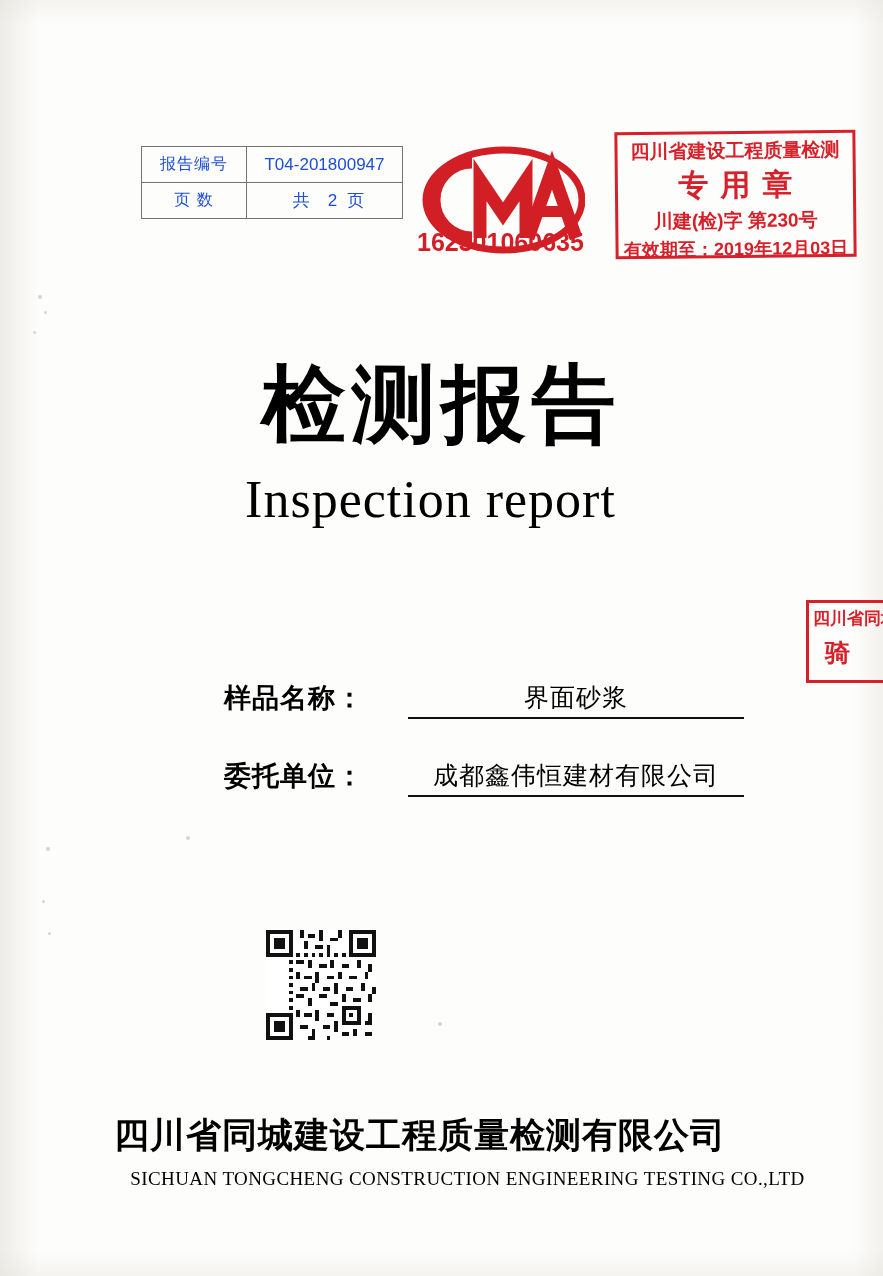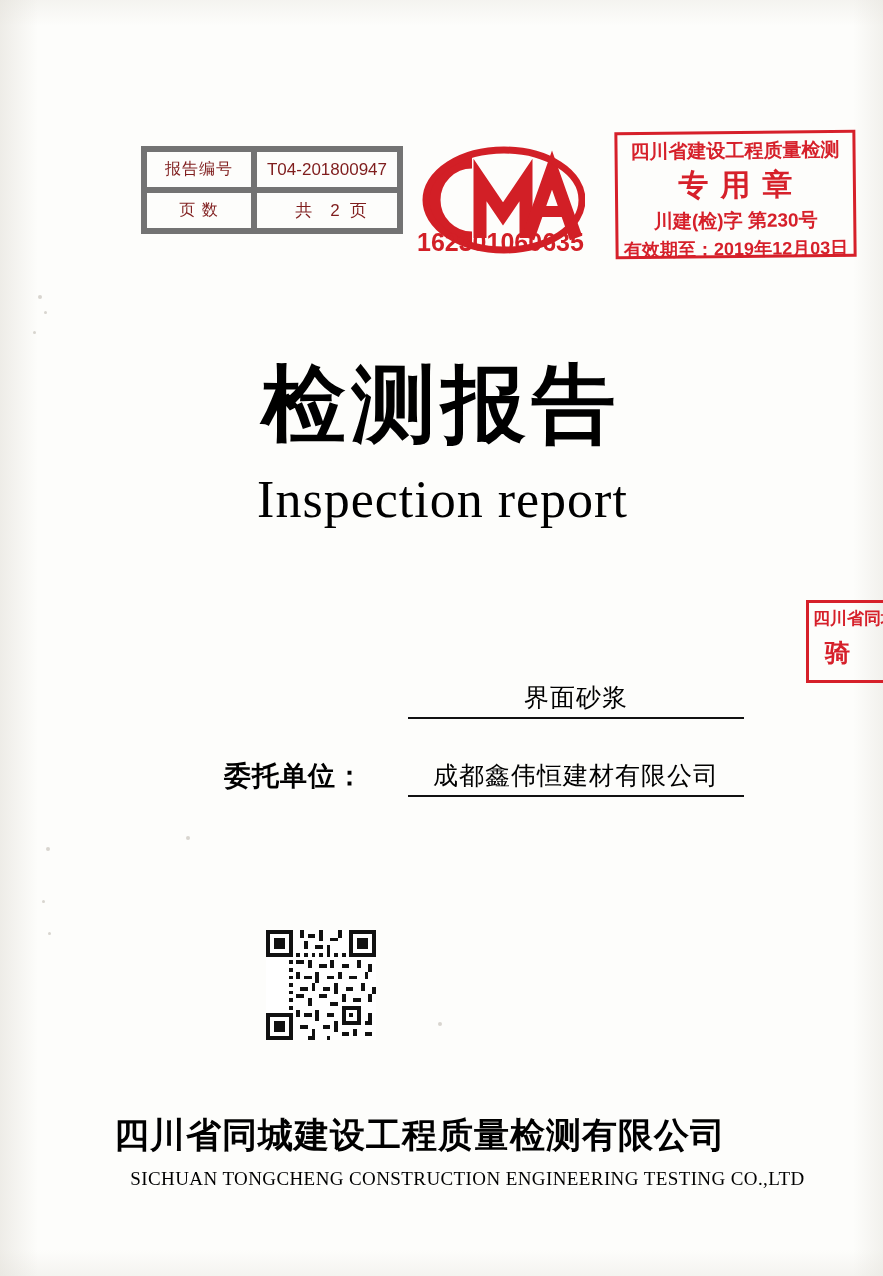--- a/index.html
+++ b/index.html
@@ -38,24 +38,24 @@
   
   .header-table {
     position: absolute;
     left: 141px;
     top: 146px;
     width: 262px;
     border-collapse: collapse;
     font-family: "Liberation Sans", sans-serif;
   }
   .header-table td {
-    border: 6px solid #737373;
+    border: 1px solid #737373;
     height: 35px;
     font-size: 16px;
-    color: #7f1d1d;
+    color: #1d4ed8;
     padding: 0 6px;
     white-space: nowrap;
   }
   .header-table td.label {
     width: 92px;
     text-align: center;
     letter-spacing: 1px;
   }
   .header-table td.value {
     text-align: center;
@@ -167,21 +167,20 @@
   .title-en {
     position: absolute;
     left: 0;
     top: 470px;
     width: 861px;
     text-align: center;
     font-family: "Liberation Serif", serif;
     font-size: 52px;
     color: #000;
     letter-spacing: 1px;
-    padding-left: 12px;
   }
 
   
   .fields {
     position: absolute;
     left: 224px;
     top: 680px;
     width: 520px;
   }
   .field-row {
@@ -305,20 +304,21 @@
   <div class="edge-stamp">
     <div class="es1">四川省同城</div>
     <div class="es2">骑</div>
   </div>
 
   <div class="title-cn">检测报告</div>
   <div class="title-en">Inspection  report</div>
 
   <div class="fields">
     <div class="field-row">
+      <span class="field-label">样品名称：</span>
       <span class="field-value">界面砂浆</span>
     </div>
     <div class="field-row">
       <span class="field-label">委托单位：</span>
       <span class="field-value wide">成都鑫伟恒建材有限公司</span>
     </div>
   </div>
 
   <div class="qr">
     <svg viewBox="0 0 29 29" width="110" height="110" shape-rendering="crispEdges" aria-hidden="true">

